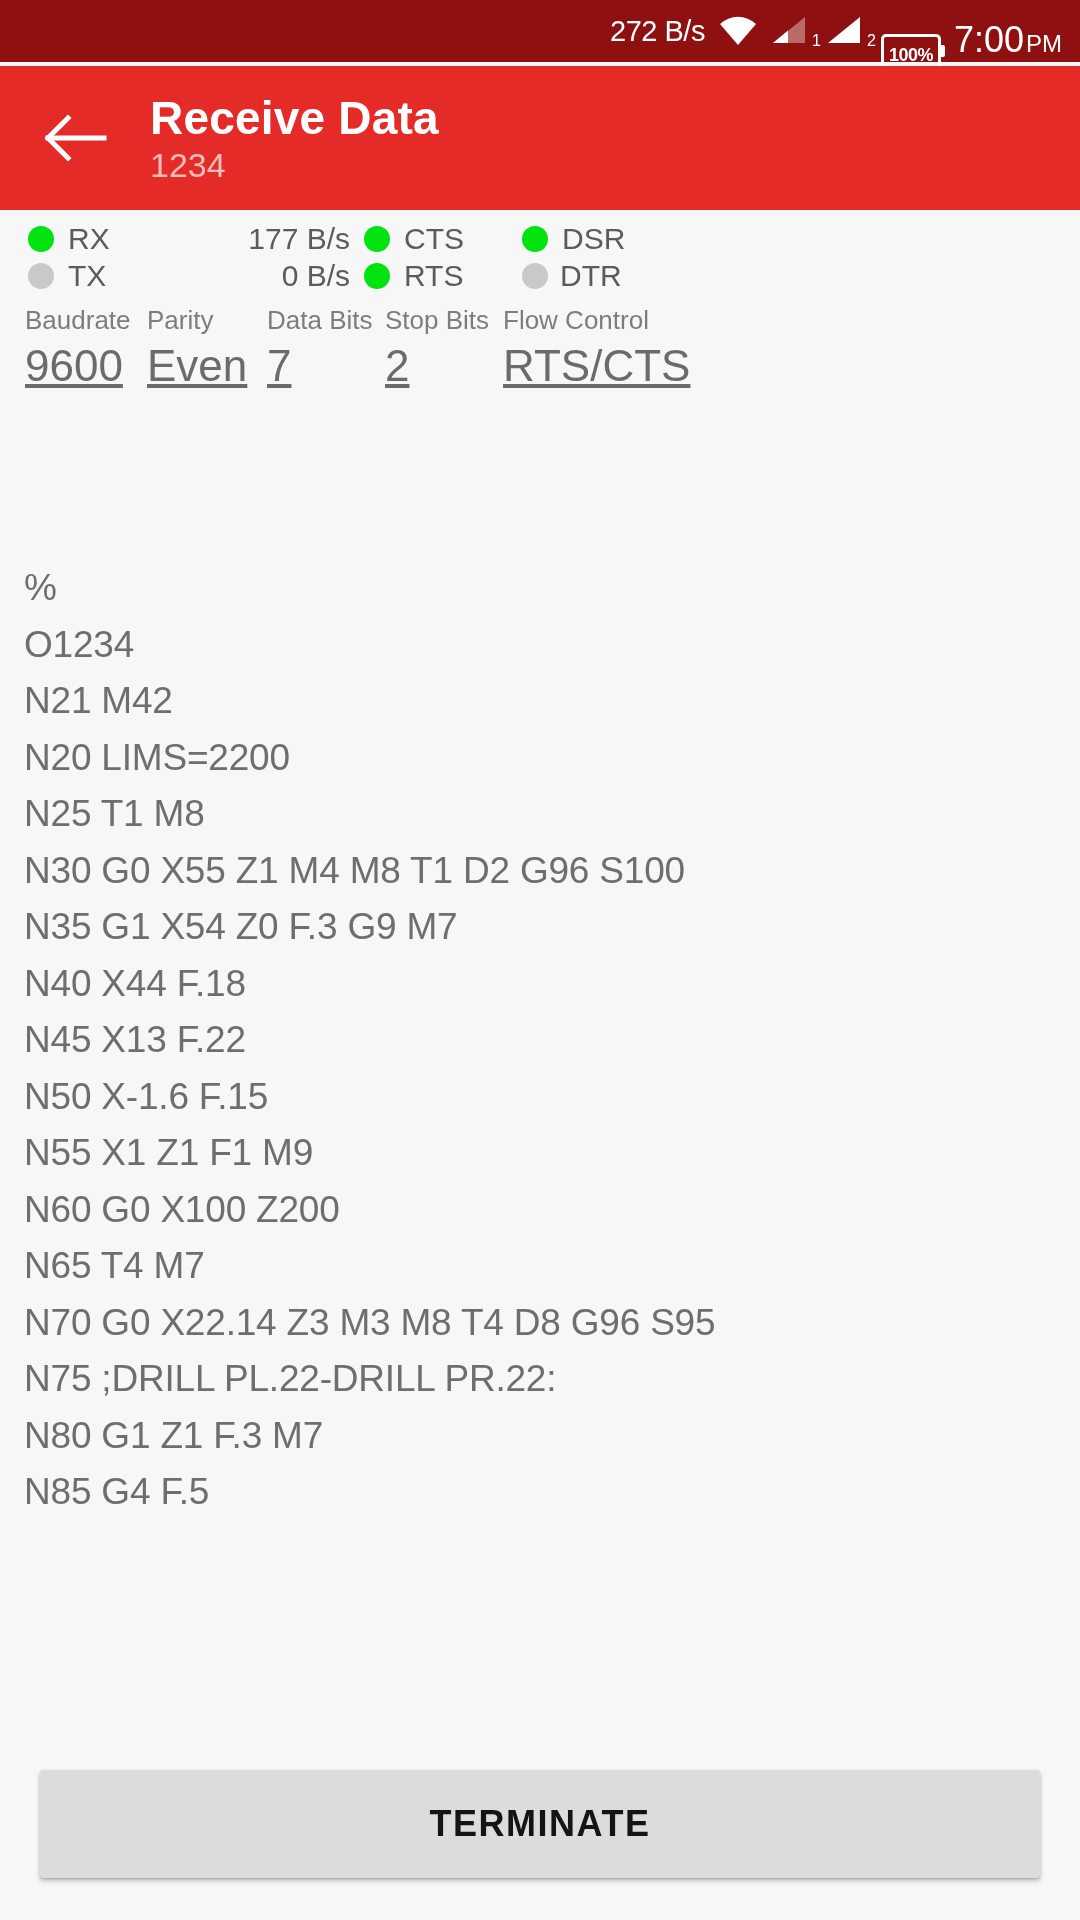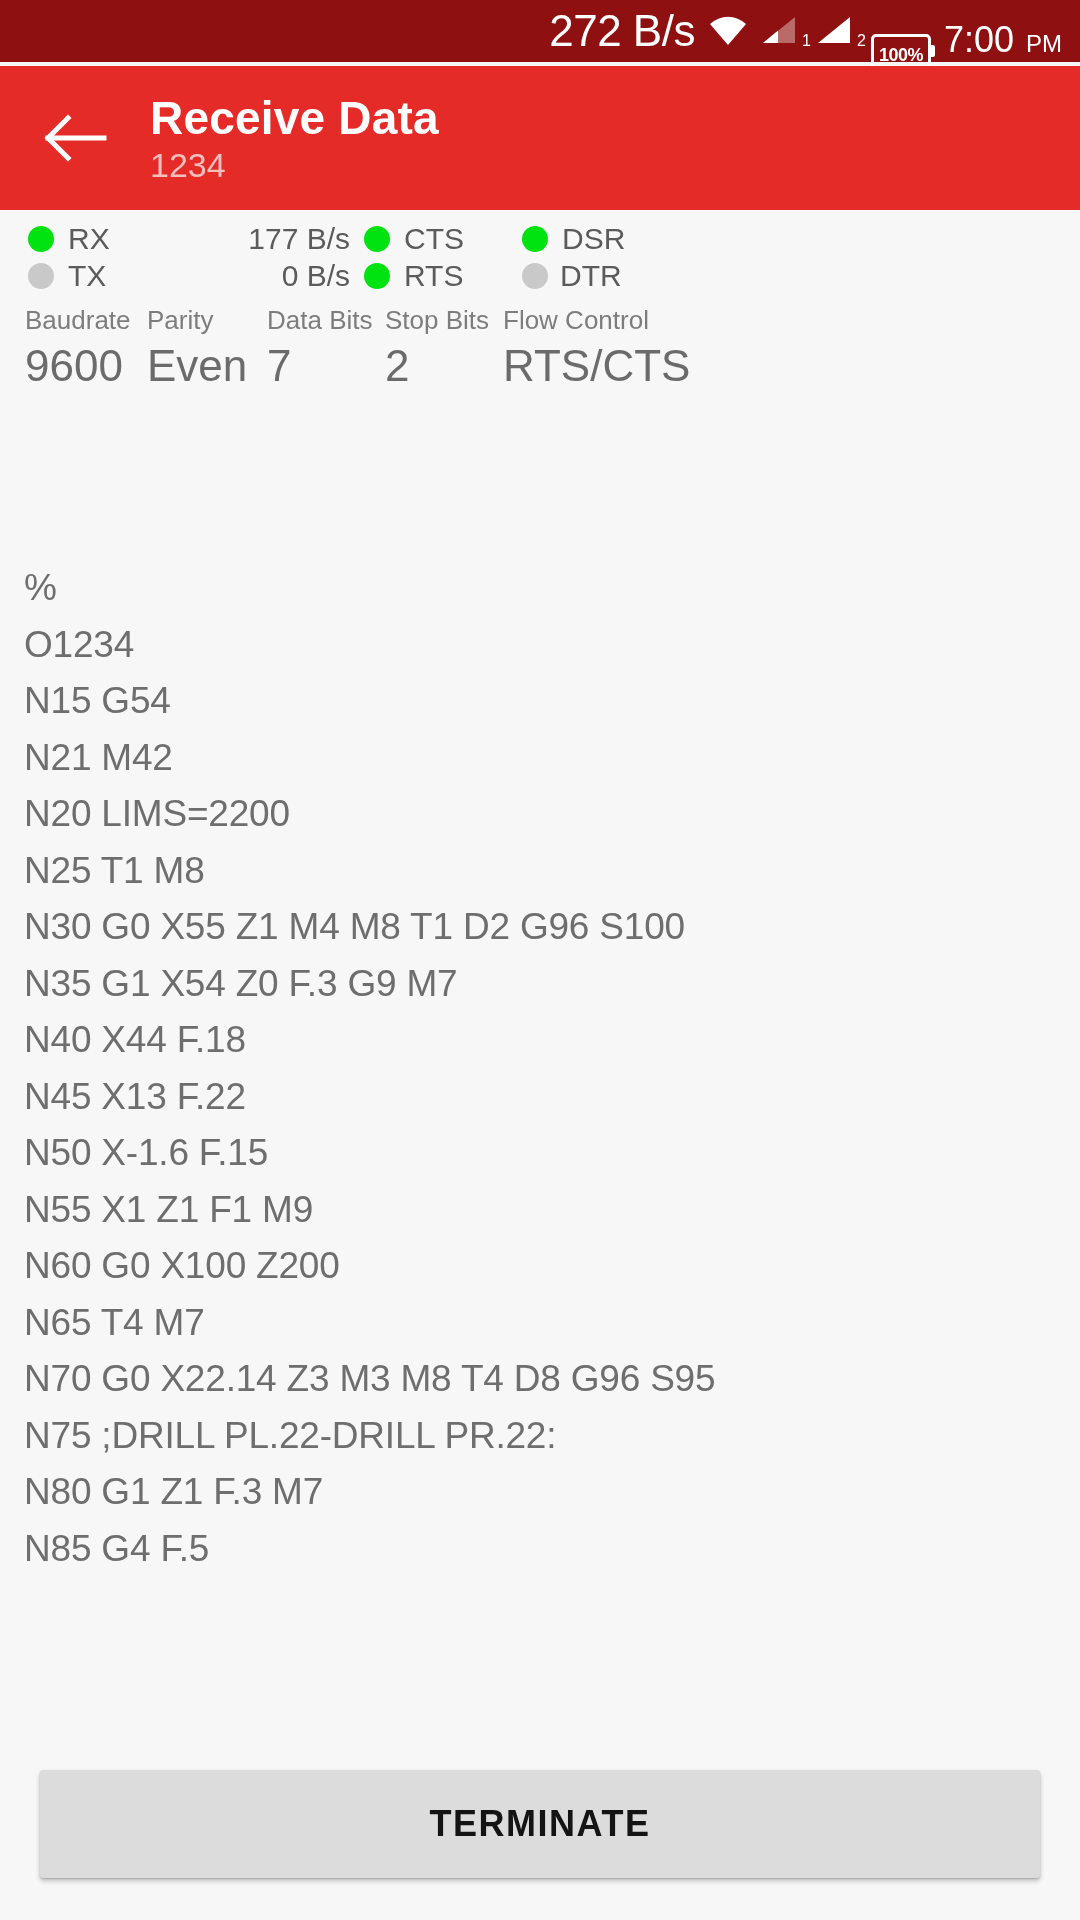--- a/index.html
+++ b/index.html
@@ -11,33 +11,33 @@
   }
   #app { position:relative; width:1080px; height:1920px; background:#F7F7F7; }
 
   
   .statusbar{
     position:absolute; top:0; left:0; width:1080px; height:62px;
     background:#8E1010; display:flex; align-items:center;
     justify-content:flex-end; padding-right:18px; gap:13px;
     color:#FFFFFF;
   }
-  .net-speed{ font-size:44px; letter-spacing:-.5px; line-height:1; font-weight:400; }
+  .net-speed{ font-size:29px; letter-spacing:-.5px; line-height:1; font-weight:400; }
   .ic{ display:block; }
   .wifi{ width:40px; height:30px; position:relative; }
   .battery{
     width:60px; height:42px; border:3px solid #fff; border-radius:5px;
     display:flex; align-items:center; justify-content:center; position:relative;margin-top:48px;
   }
   .battery:after{
     content:""; position:absolute; right:-7px; top:8px; width:5px;height:12px;
     background:#fff; border-radius:0 2px 2px 0;
   }
   .battery span{ font-size:18px; font-weight:bold; line-height:1; letter-spacing:-.5px;}
-  .clock{ font-size:36px; line-height:1; display:flex; align-items:baseline; gap:12px;}
+  .clock{ font-size:36px; line-height:1; display:flex; align-items:baseline; gap:2px;}
   .clock .ampm{ font-size:24px;margin-top:28px; }
   .sig{ position:relative; width:42px; height:32px; display:block; }
   .sig .sub{
     position:absolute; right:-8px; bottom:-2px; font-size:16px; line-height:1;
   }
 
   
   .appbar{
     position:absolute; top:66px; left:0; width:1080px; height:148px;
     background:#E52B27; color:#FFFFFF;
@@ -69,21 +69,21 @@
   .cell .lbl{ font-size:30px; color:#5B5B5B; line-height:1; }
   .rate{ font-size:30px; color:#5B5B5B; line-height:1; }
 
   .settings{
     position:absolute; top:95px; left:0; width:1080px;
     display:grid;
     grid-template-columns:122px 120px 118px 118px auto;
     padding-left:25px;
   }
   .s-head{ font-size:26px; color:#7D7D7D; line-height:1.2; padding-bottom:2px;}
-  .s-val{ font-size:44px; color:#6B6B6B; line-height:1.25; white-space:nowrap;}
+  .s-val{ font-size:44px; color:#6B6B6B; line-height:1.25; white-space:nowrap;text-decoration:underline;}
 
   
   .terminal{
     position:absolute; top:560px; left:0; width:1080px; height:1190px;
     padding:0 24px; overflow:hidden;
   }
   .tline{
     font-size:37px; line-height:56.5px; color:#6E6E6E;
     white-space:pre; letter-spacing:-.2px;
   }
@@ -214,21 +214,20 @@
       <div>
         <div class="s-head">Flow Control</div>
         <div class="s-val">RTS/CTS</div>
       </div>
     </div>
   </div>
 
   <div class="terminal">
     <div class="tline">%</div>
     <div class="tline">O1234</div>
-    <div class="tline">N15 G54</div>
     <div class="tline">N21 M42</div>
     <div class="tline">N20 LIMS=2200</div>
     <div class="tline">N25 T1 M8</div>
     <div class="tline">N30 G0 X55 Z1 M4 M8 T1 D2 G96 S100</div>
     <div class="tline">N35 G1 X54 Z0 F.3 G9 M7</div>
     <div class="tline">N40 X44 F.18</div>
     <div class="tline">N45 X13 F.22</div>
     <div class="tline">N50 X-1.6 F.15</div>
     <div class="tline">N55 X1 Z1 F1 M9</div>
     <div class="tline">N60 G0 X100 Z200</div>

